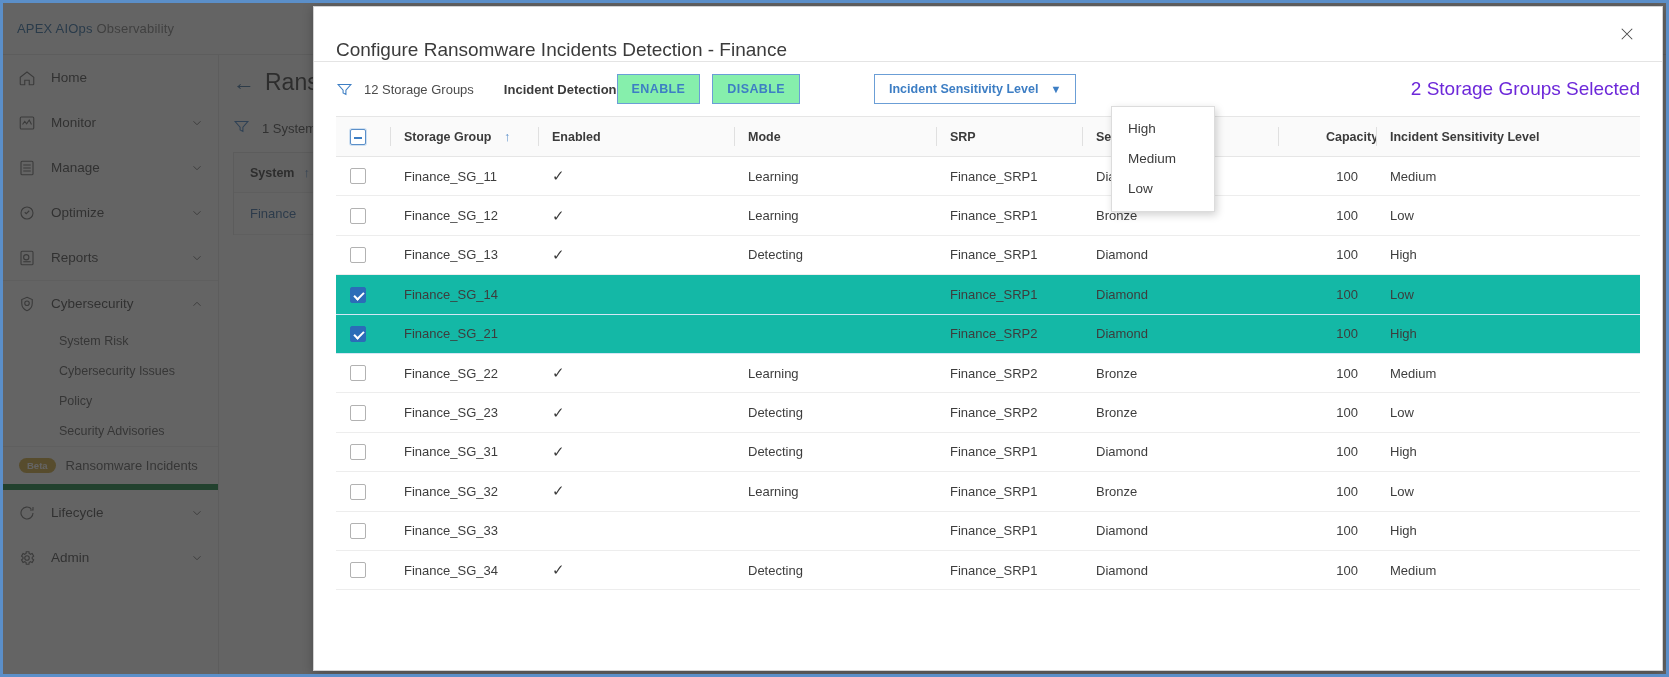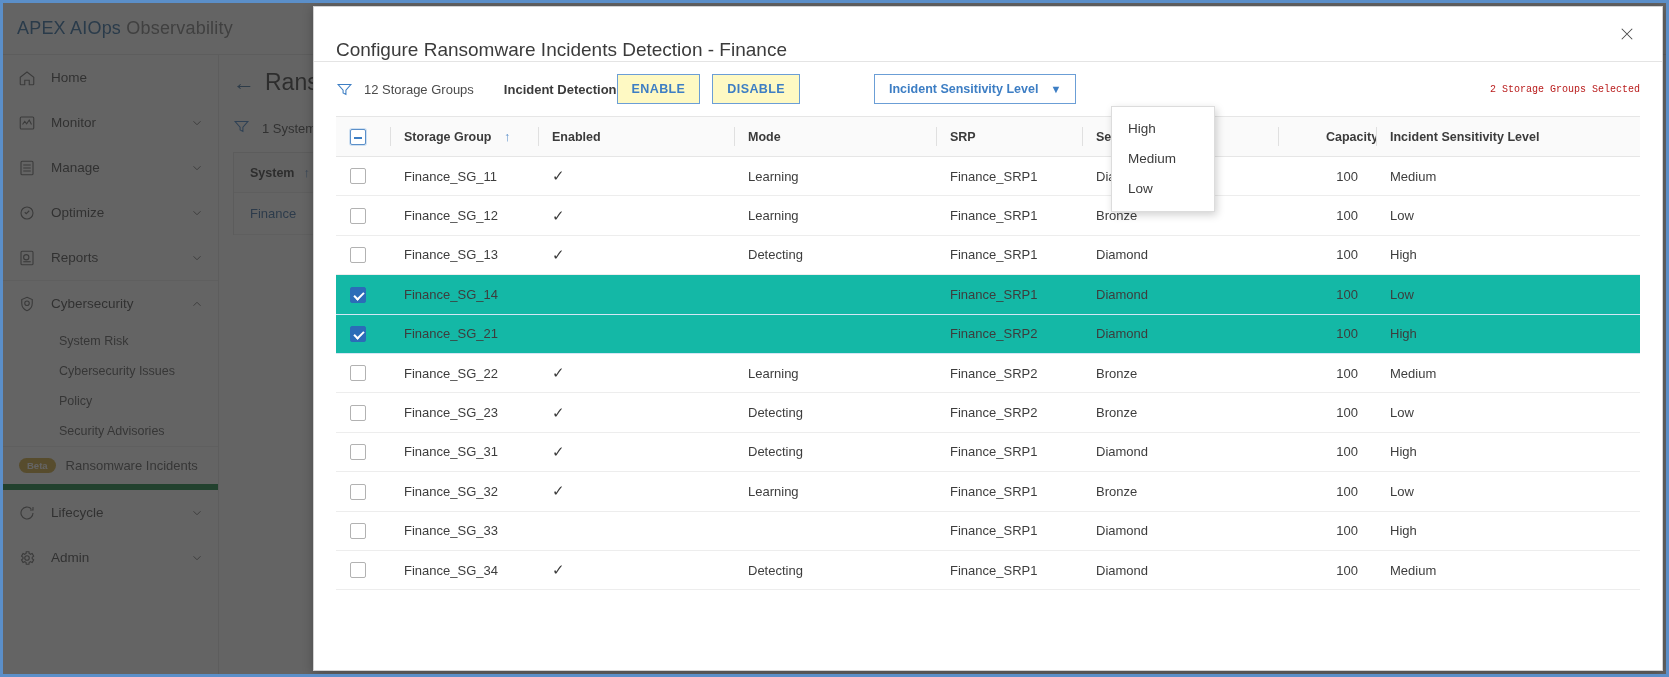--- a/index.html
+++ b/index.html
@@ -22,21 +22,21 @@
     position: absolute; inset: 0;
     background: #ffffff;
   }
   .app-topbar {
     position: absolute; top: 0; left: 0; width: 100%; height: 52px;
     background: #ffffff;
     display: flex; align-items: center;
     padding-left: 14px;
     border-bottom: 1px solid #e6e6e6;
   }
-  .brand { font-size: 18px; letter-spacing: .2px; }
+  .brand { font-size: 13px; letter-spacing: .2px; }
   .brand .b1 { color: #2f6ca3; font-weight: 400; }
   .brand .b2 { color: #7d7d7d; font-weight: 400; }
 
   .app-sidebar {
     position: absolute; top: 52px; left: 0; width: 216px; bottom: 0;
     background: #ffffff;
     border-right: 1px solid #e6e6e6;
   }
   .nav-item {
     display: flex; align-items: center;
@@ -118,21 +118,21 @@
     padding: 0 22px 0 22px;
     position: relative;
   }
   .tb-filter { display: flex; align-items: center; margin-right: 30px; }
   .tb-filter .fic { margin-right: 11px; display: inline-flex; }
   .tb-filter .lbl { font-size: 13px; color: #4b4b4b; }
   .tb-label { font-size: 13px; font-weight: 700; color: #3b3b3b; }
   .btn-outline {
     height: 30px; min-width: 78px;
     border: 1px solid #6b9ed6;
-    background: #fef9c3;
+    background: #86efac;
     color: #3d7ec4;
     font-size: 12.5px; font-weight: 700;
     letter-spacing: .4px;
     display: inline-flex; align-items: center; justify-content: center;
     padding: 0 14px;
     margin-right: 12px;
     cursor: pointer;
   }
   .btn-dropdown {
     height: 30px;
@@ -142,21 +142,21 @@
     font-size: 12.5px; font-weight: 700;
     display: inline-flex; align-items: center; justify-content: center;
     padding: 0 14px;
     margin-left: 62px;
     cursor: pointer;
     position: relative;
   }
   .btn-dropdown .caret { margin-left: 12px; font-size: 11px; line-height: 1; }
   .tb-right {
     margin-left: auto;
-    font-size: 10px; color: #b91c1c; font-family: Liberation Mono, monospace;
+    font-size: 19px; color: #6d28d9;
   }
 
   .dropdown-menu {
     position: absolute;
     left: 797px; top: 99px;
     width: 104px;
     background: #ffffff;
     border: 1px solid #dcdcdc;
     box-shadow: 2px 3px 8px rgba(0,0,0,.18);
     z-index: 50;

